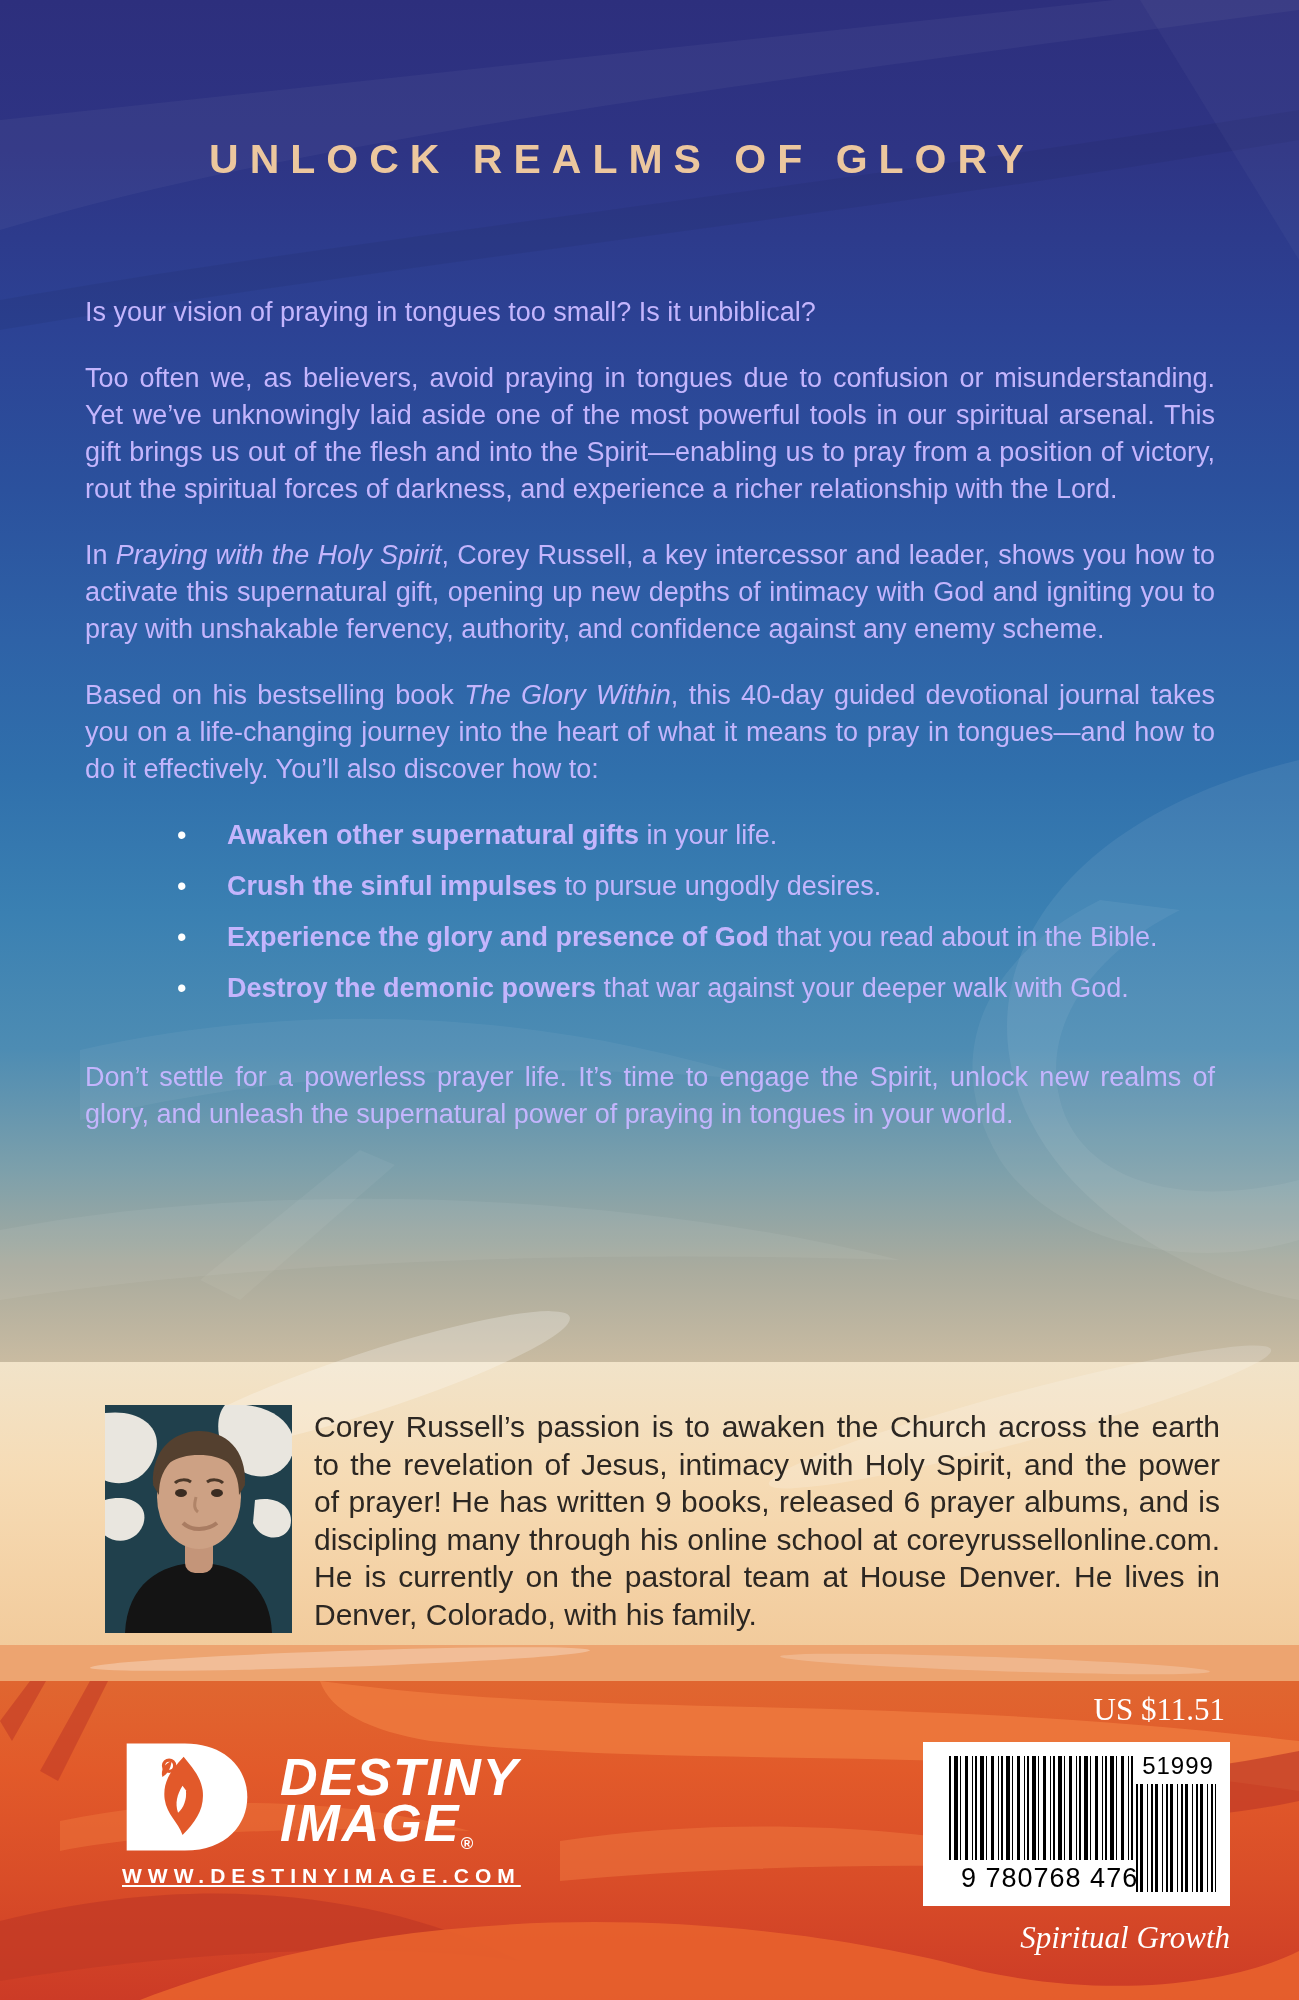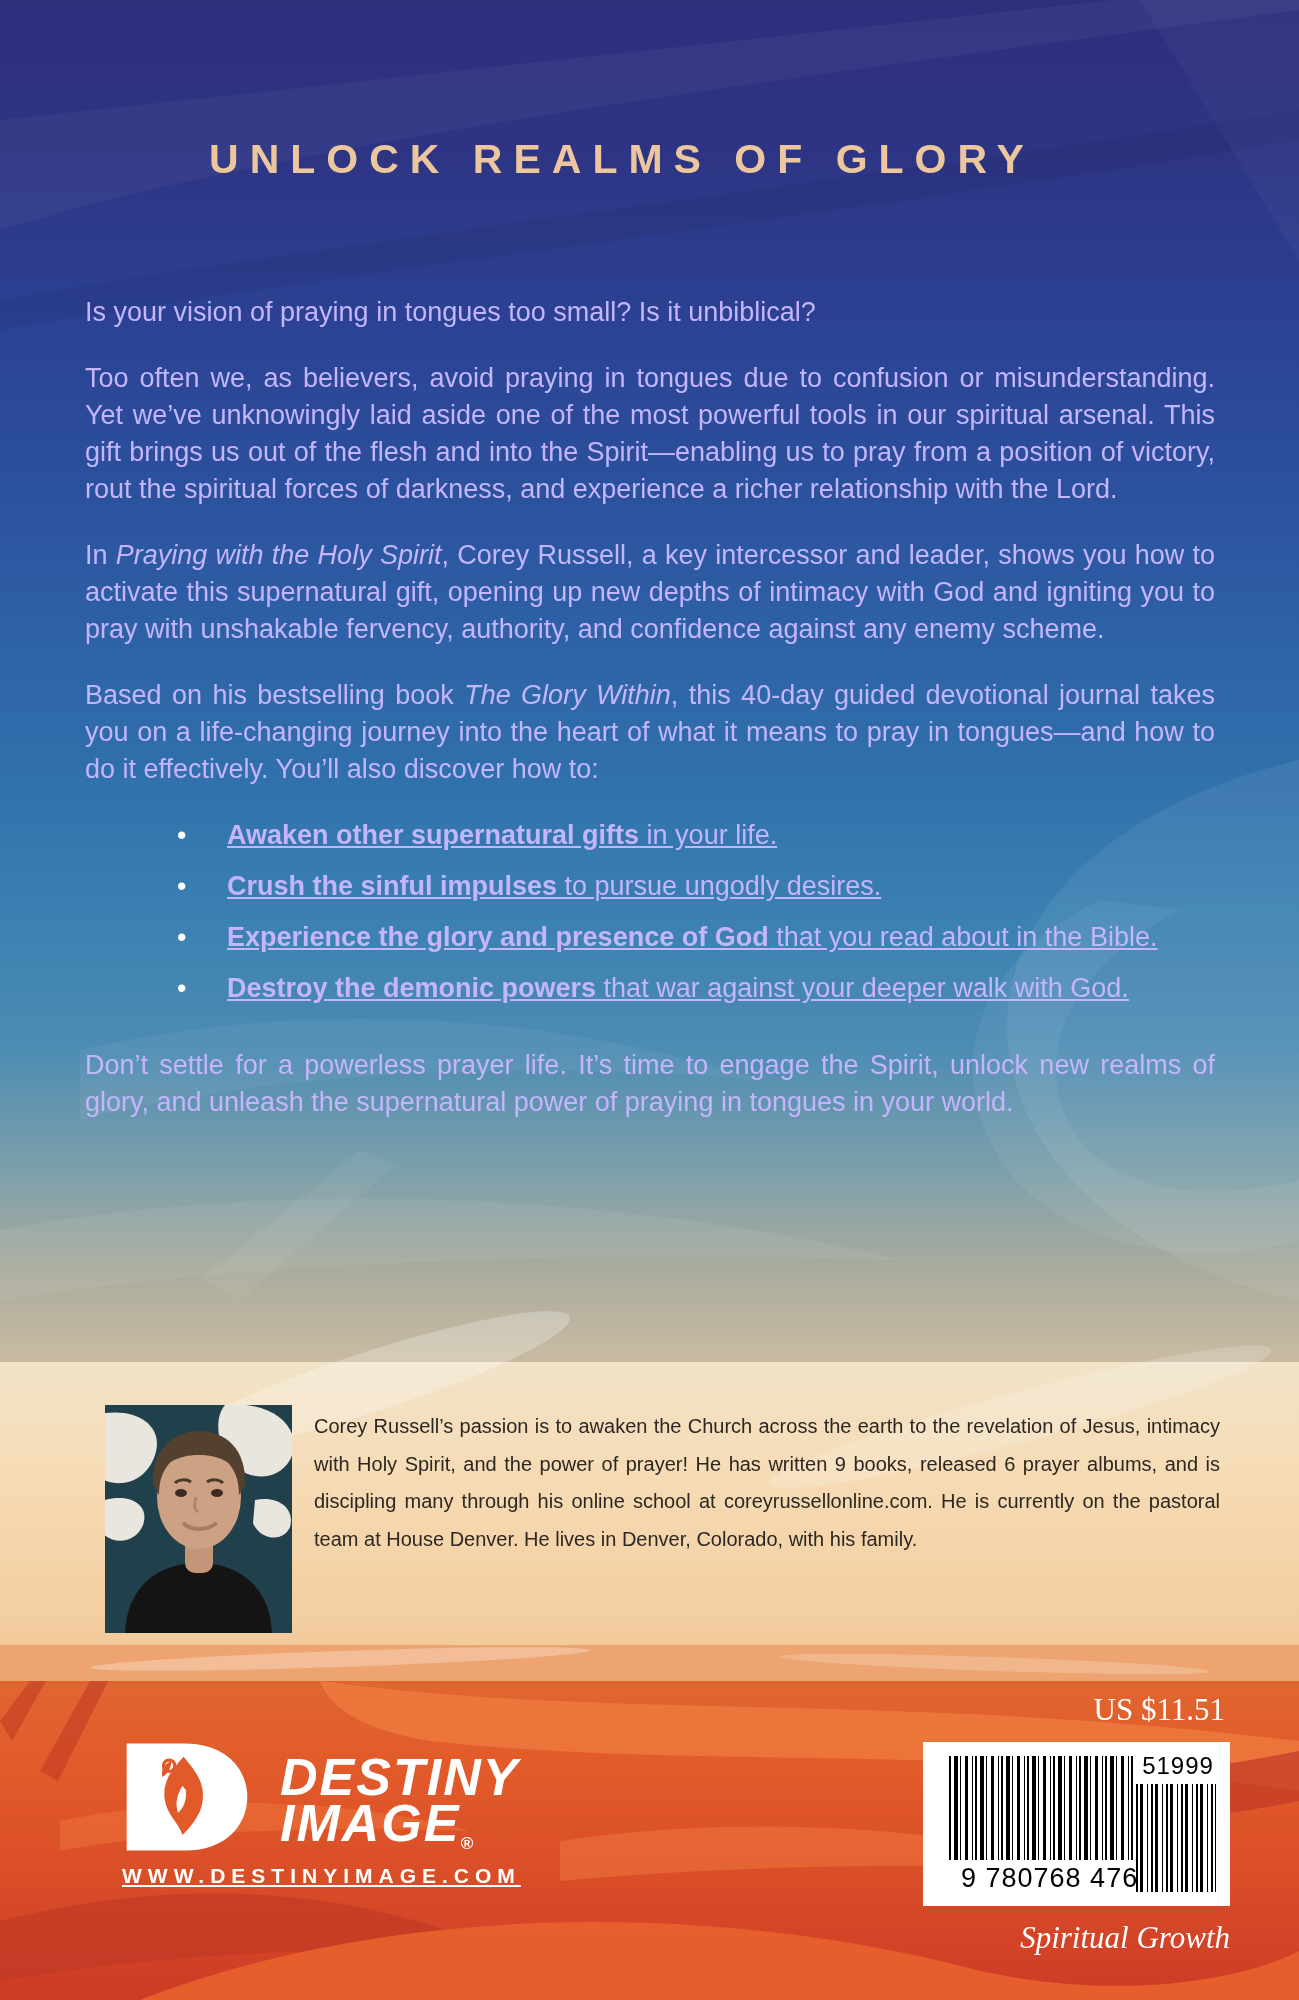--- a/index.html
+++ b/index.html
@@ -37,38 +37,38 @@
     color:#ecc79e;font-weight:bold;font-size:41px;line-height:70px;
     letter-spacing:11px;
   }
   
   .copy{
     left:85px;top:294px;width:1130px;color:#c4b5fd;
     font-size:27px;line-height:37px;text-align:justify;
   }
   .copy p.para{margin:0 0 29px 0;}
   .copy .it{font-style:italic;}
-  ul.blist{list-style:none;margin:6px 0 40px 0;padding:0;text-decoration:underline;}
+  ul.blist{list-style:none;margin:6px 0 52px 0;padding:0;}
   ul.blist li{
     position:relative;margin:0 0 14px 0;padding-left:142px;text-align:justify;
   }
   ul.blist li::before{
     content:"\2022";position:absolute;left:92px;top:0;font-size:27px;color:#fff;
   }
   ul.blist .bd{font-weight:bold;}
   .closing{margin:0;}
   
   .bio-row{
     left:105px;top:1405px;width:1115px;display:flex;align-items:flex-start;gap:22px;
   }
   .photo{
     width:187px;height:228px;flex:0 0 187px;background:#20404c;overflow:hidden;position:relative;
   }
   .bio-text{
-    flex:1;color:#2c2722;font-size:20px;line-height:37.5px;text-align:justify;margin-top:3px;
+    flex:1;color:#2c2722;font-size:30px;line-height:37.5px;text-align:justify;margin-top:3px;
   }
   
   .price{
     right:74px;top:1692px;color:#ffffff;font-family:"Liberation Serif",serif;
     font-size:31px;
   }
   .barcode{
     left:923px;top:1742px;width:307px;height:164px;background:#ffffff;
     display:flex;padding:0;box-sizing:border-box;
   }

